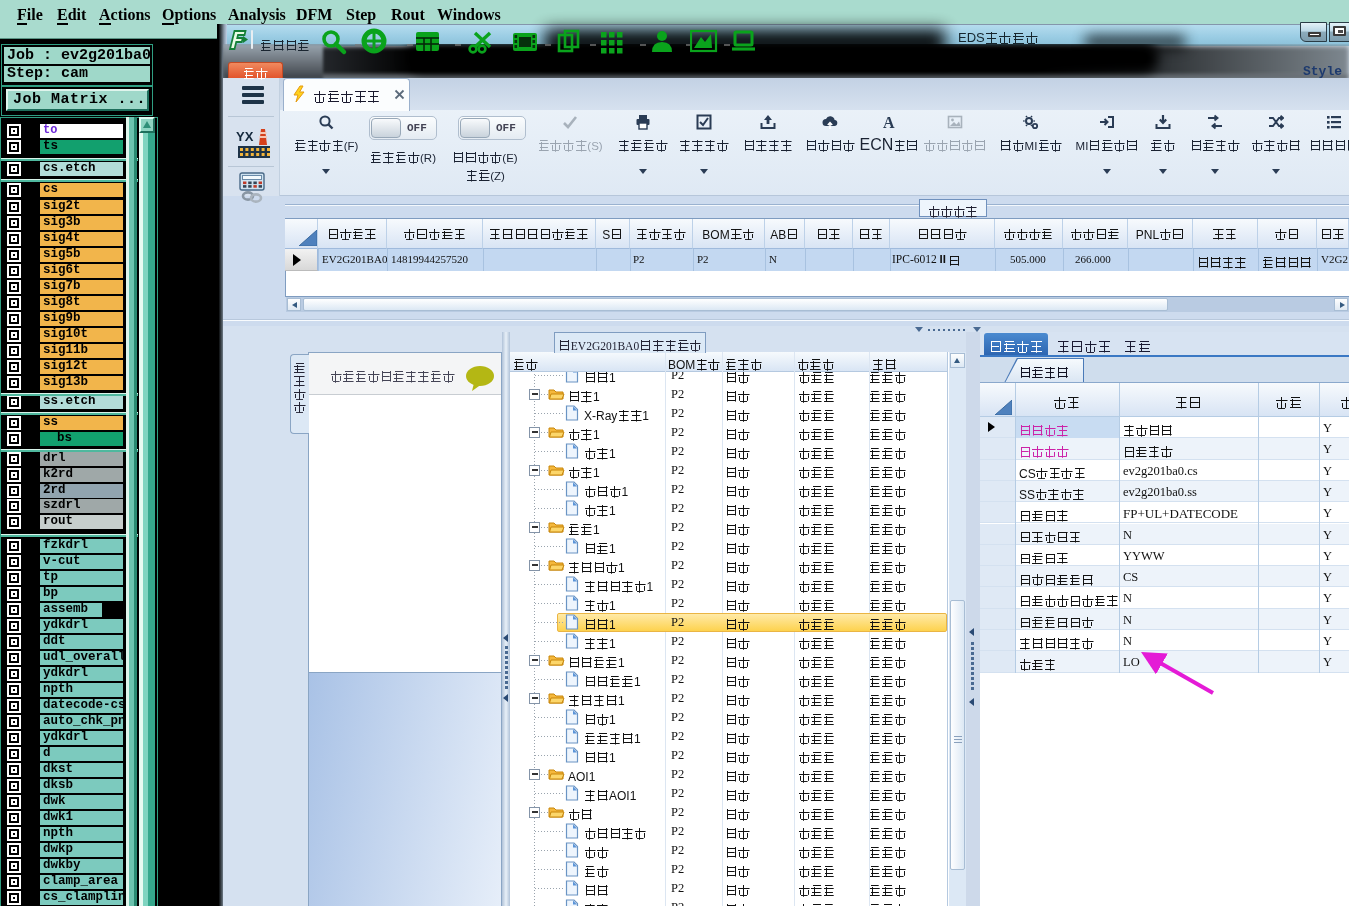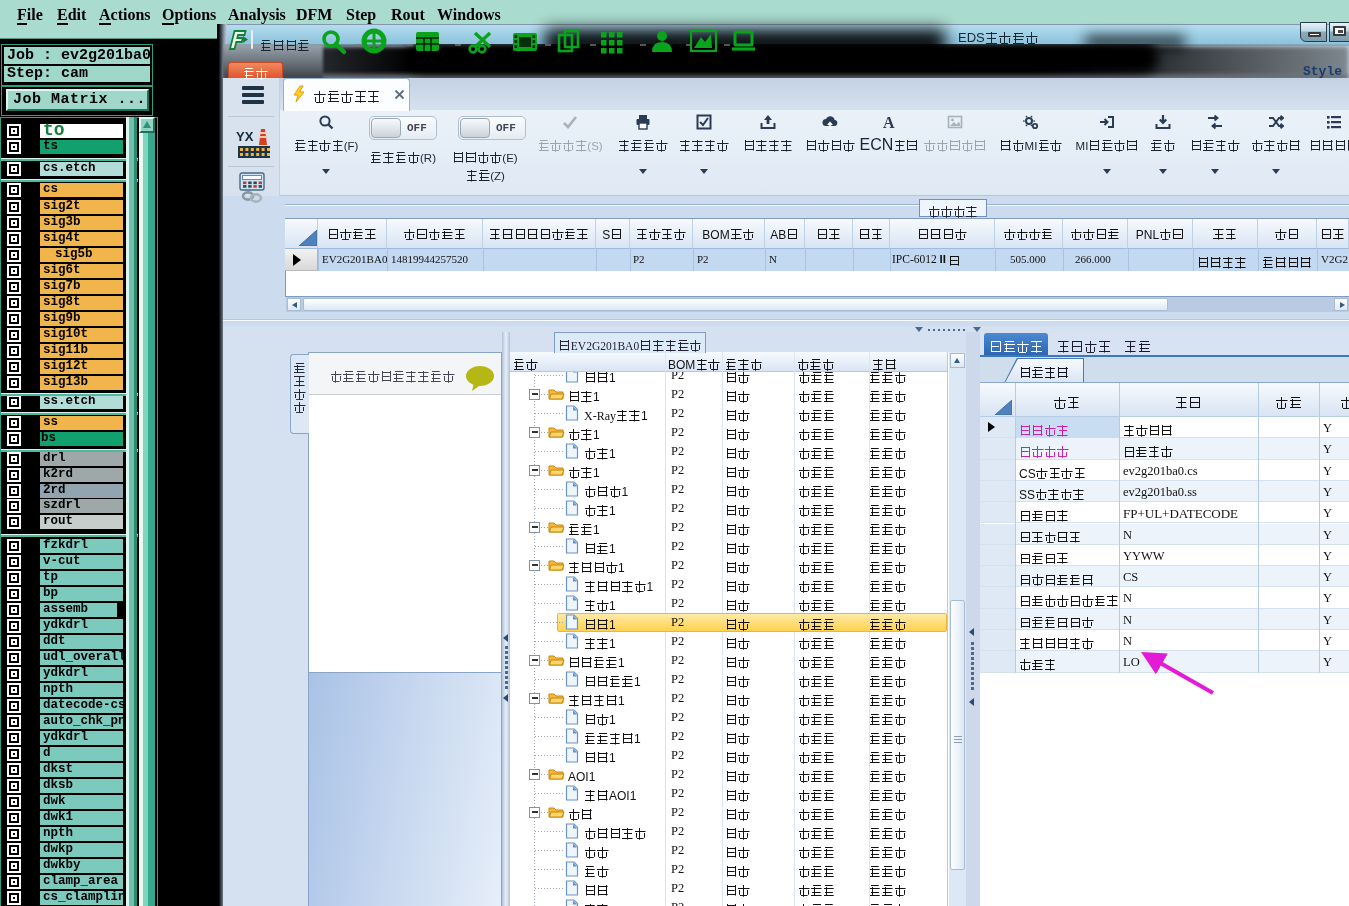--- a/index.html
+++ b/index.html
@@ -48,21 +48,21 @@
 <div class="a" style="left:0;top:39px;width:222px;height:867px;background:#000"></div>
 <div class="a" style="left:1px;top:44px;width:152px;height:42px;border:1px solid #2f9e82"></div>
 <div class="a mono" style="left:3px;top:46px;width:148px;height:19px;background:#9fd8c9;border:1px solid #000;font-size:15px;font-weight:bold;color:#000;line-height:17px;padding-left:3px;white-space:nowrap">Job : ev2g201ba0</div>
 <div class="a mono" style="left:3px;top:65px;width:148px;height:18px;background:#9fd8c9;border:1px solid #000;font-size:15px;font-weight:bold;color:#000;line-height:16px;padding-left:3px">Step: cam</div>
 <div class="a" style="left:1px;top:86px;width:152px;height:30px;border:1px solid #2f9e82"></div>
 <div class="a mono" style="left:6px;top:89px;width:143px;height:22px;background:#9fd8c9;border-top:2px solid #dff4ec;border-left:2px solid #dff4ec;border-right:2px solid #1e6f5c;border-bottom:2px solid #1e6f5c;font-size:15px;font-weight:bold;color:#000;line-height:18px;padding-left:5px;letter-spacing:0.5px">Job Matrix ...</div>
 <div class="a" style="left:0px;top:117px;width:158px;height:789px;border:1px solid #2f9e82;border-bottom:none"></div>
 <div class="a" style="left:7px;top:124px;width:14px;height:14px;border:2px solid #fff;background:#000">
     <div class="a" style="left:2px;top:2px;width:6px;height:6px;border:2px solid #fff"></div>
   </div>
-<div class="a mono" style="left:40px;top:124px;width:83px;height:14px;background:#ffffff;outline:1.5px solid #000;font-size:18px;font-weight:bold;color:#15803d;line-height:13px;padding-left:3px;white-space:nowrap;overflow:hidden">to</div>
+<div class="a mono" style="left:40px;top:124px;width:83px;height:14px;background:#ffffff;outline:1.5px solid #000;font-size:12px;font-weight:bold;color:#6d28d9;line-height:13px;padding-left:3px;white-space:nowrap;overflow:hidden">to</div>
 <div class="a" style="left:7px;top:140px;width:14px;height:14px;border:2px solid #fff;background:#000">
     <div class="a" style="left:2px;top:2px;width:6px;height:6px;border:2px solid #fff"></div>
   </div>
 <div class="a mono" style="left:40px;top:140px;width:83px;height:14px;background:#12a06e;outline:1.5px solid #000;font-size:12.5px;font-weight:bold;color:#000;line-height:13px;padding-left:3px;white-space:nowrap;overflow:hidden">ts</div>
 <div class="a" style="left:7px;top:162px;width:14px;height:14px;border:2px solid #fff;background:#000">
     <div class="a" style="left:2px;top:2px;width:6px;height:6px;border:2px solid #fff"></div>
   </div>
 <div class="a mono" style="left:40px;top:162px;width:83px;height:14px;background:#b2dcd8;outline:1.5px solid #000;font-size:12.5px;font-weight:bold;color:#000;line-height:13px;padding-left:3px;white-space:nowrap;overflow:hidden">cs.etch</div>
 <div class="a" style="left:7px;top:183px;width:14px;height:14px;border:2px solid #fff;background:#000">
     <div class="a" style="left:2px;top:2px;width:6px;height:6px;border:2px solid #fff"></div>
@@ -76,21 +76,21 @@
     <div class="a" style="left:2px;top:2px;width:6px;height:6px;border:2px solid #fff"></div>
   </div>
 <div class="a mono" style="left:40px;top:216px;width:83px;height:14px;background:#f2b54b;outline:1.5px solid #000;font-size:12.5px;font-weight:bold;color:#000;line-height:13px;padding-left:3px;white-space:nowrap;overflow:hidden">sig3b</div>
 <div class="a" style="left:7px;top:232px;width:14px;height:14px;border:2px solid #fff;background:#000">
     <div class="a" style="left:2px;top:2px;width:6px;height:6px;border:2px solid #fff"></div>
   </div>
 <div class="a mono" style="left:40px;top:232px;width:83px;height:14px;background:#f2b54b;outline:1.5px solid #000;font-size:12.5px;font-weight:bold;color:#000;line-height:13px;padding-left:3px;white-space:nowrap;overflow:hidden">sig4t</div>
 <div class="a" style="left:7px;top:248px;width:14px;height:14px;border:2px solid #fff;background:#000">
     <div class="a" style="left:2px;top:2px;width:6px;height:6px;border:2px solid #fff"></div>
   </div>
-<div class="a mono" style="left:40px;top:248px;width:83px;height:14px;background:#f2b54b;outline:1.5px solid #000;font-size:12.5px;font-weight:bold;color:#000;line-height:13px;padding-left:15px;white-space:nowrap;overflow:hidden">sig5b</div>
+<div class="a mono" style="left:40px;top:248px;width:83px;height:14px;background:#f2b54b;outline:1.5px solid #000;font-size:12.5px;font-weight:bold;color:#000;line-height:13px;padding-left:3px;white-space:nowrap;overflow:hidden">sig5b</div>
 <div class="a" style="left:7px;top:264px;width:14px;height:14px;border:2px solid #fff;background:#000">
     <div class="a" style="left:2px;top:2px;width:6px;height:6px;border:2px solid #fff"></div>
   </div>
 <div class="a mono" style="left:40px;top:264px;width:83px;height:14px;background:#f2b54b;outline:1.5px solid #000;font-size:12.5px;font-weight:bold;color:#000;line-height:13px;padding-left:3px;white-space:nowrap;overflow:hidden">sig6t</div>
 <div class="a" style="left:7px;top:280px;width:14px;height:14px;border:2px solid #fff;background:#000">
     <div class="a" style="left:2px;top:2px;width:6px;height:6px;border:2px solid #fff"></div>
   </div>
 <div class="a mono" style="left:40px;top:280px;width:83px;height:14px;background:#f2b54b;outline:1.5px solid #000;font-size:12.5px;font-weight:bold;color:#000;line-height:13px;padding-left:3px;white-space:nowrap;overflow:hidden">sig7b</div>
 <div class="a" style="left:7px;top:296px;width:14px;height:14px;border:2px solid #fff;background:#000">
     <div class="a" style="left:2px;top:2px;width:6px;height:6px;border:2px solid #fff"></div>
@@ -120,21 +120,21 @@
     <div class="a" style="left:2px;top:2px;width:6px;height:6px;border:2px solid #fff"></div>
   </div>
 <div class="a mono" style="left:40px;top:395px;width:83px;height:14px;background:#b2dcd8;outline:1.5px solid #000;font-size:12.5px;font-weight:bold;color:#000;line-height:13px;padding-left:3px;white-space:nowrap;overflow:hidden">ss.etch</div>
 <div class="a" style="left:7px;top:416px;width:14px;height:14px;border:2px solid #fff;background:#000">
     <div class="a" style="left:2px;top:2px;width:6px;height:6px;border:2px solid #fff"></div>
   </div>
 <div class="a mono" style="left:40px;top:416px;width:83px;height:14px;background:#f2b54b;outline:1.5px solid #000;font-size:12.5px;font-weight:bold;color:#000;line-height:13px;padding-left:3px;white-space:nowrap;overflow:hidden">ss</div>
 <div class="a" style="left:7px;top:432px;width:14px;height:14px;border:2px solid #fff;background:#000">
     <div class="a" style="left:2px;top:2px;width:6px;height:6px;border:2px solid #fff"></div>
   </div>
-<div class="a mono" style="left:40px;top:432px;width:83px;height:14px;background:#12a06e;outline:1.5px solid #000;font-size:12.5px;font-weight:bold;color:#000;line-height:13px;padding-left:1px;white-space:nowrap;overflow:hidden">bs</div>
+<div class="a mono" style="left:40px;top:432px;width:83px;height:14px;background:#12a06e;outline:1.5px solid #000;font-size:12.5px;font-weight:bold;color:#000;line-height:13px;padding-left:17px;white-space:nowrap;overflow:hidden">bs</div>
 <div class="a" style="left:7px;top:452px;width:14px;height:14px;border:2px solid #fff;background:#000">
     <div class="a" style="left:2px;top:2px;width:6px;height:6px;border:2px solid #fff"></div>
   </div>
 <div class="a mono" style="left:40px;top:452px;width:83px;height:14px;background:#9fa8a8;outline:1.5px solid #000;font-size:12.5px;font-weight:bold;color:#000;line-height:13px;padding-left:3px;white-space:nowrap;overflow:hidden">drl</div>
 <div class="a" style="left:7px;top:468px;width:14px;height:14px;border:2px solid #fff;background:#000">
     <div class="a" style="left:2px;top:2px;width:6px;height:6px;border:2px solid #fff"></div>
   </div>
 <div class="a mono" style="left:40px;top:468px;width:83px;height:14px;background:#9fa8a8;outline:1.5px solid #000;font-size:12.5px;font-weight:bold;color:#000;line-height:13px;padding-left:3px;white-space:nowrap;overflow:hidden">k2rd</div>
 <div class="a" style="left:7px;top:484px;width:14px;height:14px;border:2px solid #fff;background:#000">
     <div class="a" style="left:2px;top:2px;width:6px;height:6px;border:2px solid #fff"></div>
@@ -160,21 +160,21 @@
     <div class="a" style="left:2px;top:2px;width:6px;height:6px;border:2px solid #fff"></div>
   </div>
 <div class="a mono" style="left:40px;top:571px;width:83px;height:14px;background:#7ccabe;outline:1.5px solid #000;font-size:12.5px;font-weight:bold;color:#000;line-height:13px;padding-left:3px;white-space:nowrap;overflow:hidden">tp</div>
 <div class="a" style="left:7px;top:587px;width:14px;height:14px;border:2px solid #fff;background:#000">
     <div class="a" style="left:2px;top:2px;width:6px;height:6px;border:2px solid #fff"></div>
   </div>
 <div class="a mono" style="left:40px;top:587px;width:83px;height:14px;background:#7ccabe;outline:1.5px solid #000;font-size:12.5px;font-weight:bold;color:#000;line-height:13px;padding-left:3px;white-space:nowrap;overflow:hidden">bp</div>
 <div class="a" style="left:7px;top:603px;width:14px;height:14px;border:2px solid #fff;background:#000">
     <div class="a" style="left:2px;top:2px;width:6px;height:6px;border:2px solid #fff"></div>
   </div>
-<div class="a mono" style="left:40px;top:603px;width:77px;height:14px;background:#7ccabe;outline:1.5px solid #000;font-size:12.5px;font-weight:bold;color:#000;line-height:13px;padding-left:3px;white-space:nowrap;overflow:hidden">assemb</div>
+<div class="a mono" style="left:40px;top:603px;width:62px;height:14px;background:#7ccabe;outline:1.5px solid #000;font-size:12.5px;font-weight:bold;color:#000;line-height:13px;padding-left:3px;white-space:nowrap;overflow:hidden">assemb</div>
 <div class="a" style="left:7px;top:619px;width:14px;height:14px;border:2px solid #fff;background:#000">
     <div class="a" style="left:2px;top:2px;width:6px;height:6px;border:2px solid #fff"></div>
   </div>
 <div class="a mono" style="left:40px;top:619px;width:83px;height:14px;background:#7ccabe;outline:1.5px solid #000;font-size:12.5px;font-weight:bold;color:#000;line-height:13px;padding-left:3px;white-space:nowrap;overflow:hidden">ydkdrl</div>
 <div class="a" style="left:7px;top:635px;width:14px;height:14px;border:2px solid #fff;background:#000">
     <div class="a" style="left:2px;top:2px;width:6px;height:6px;border:2px solid #fff"></div>
   </div>
 <div class="a mono" style="left:40px;top:635px;width:83px;height:14px;background:#7ccabe;outline:1.5px solid #000;font-size:12.5px;font-weight:bold;color:#000;line-height:13px;padding-left:3px;white-space:nowrap;overflow:hidden">ddt</div>
 <div class="a" style="left:7px;top:651px;width:14px;height:14px;border:2px solid #fff;background:#000">
     <div class="a" style="left:2px;top:2px;width:6px;height:6px;border:2px solid #fff"></div>
@@ -662,21 +662,21 @@
 <div class="a" style="left:58px;top:15px;color:#111;white-space:nowrap"><i class="k k12 v1"></i><i class="k k12 v0"></i><span style="font-family:'Liberation Sans';font-size:12px">1</span></div>
 <div class="a serif" style="left:161px;top:15px;font-size:12.5px;color:#111">P2</div>
 <div class="a" style="left:215px;top:15px;color:#111"><i class="k k12 v1"></i><i class="k k12 v3"></i></div>
 <div class="a" style="left:288px;top:15px;color:#111"><i class="k k12 v3"></i><i class="k k12 v2"></i><i class="k k12 v2"></i></div>
 <div class="a" style="left:359px;top:15px;color:#111"><i class="k k12 v2"></i><i class="k k12 v2"></i><i class="k k12 v3"></i></div>
 <div class="a" style="left:25px;top:41px;width:28px;height:1px;background-image:linear-gradient(90deg,#9aa4ae 1px,transparent 1px);background-size:3px 1px"></div>
 <svg class="a" style="left:55px;top:33px" width="14" height="16">
       <path d="M1.5 1 L9 1 L12.5 4.5 L12.5 15 L1.5 15 Z" fill="#eef5fd" stroke="#6a94c4" stroke-width="1.2"></path>
       <path d="M8 1.5 L12 5.5 L8 5.5 Z" fill="#5a94d8"></path>
     </svg>
-<div class="a" style="left:74px;top:34px;color:#111;white-space:nowrap"><span style="font-family:Liberation Serif, serif;font-size:12px">X-Ray</span><i class="k k12 v0"></i><i class="k k12 v0"></i><span style="font-family:'Liberation Sans';font-size:12px">1</span></div>
+<div class="a" style="left:74px;top:34px;color:#111;white-space:nowrap"><span style="font-family:Liberation Sans, sans-serif;font-size:12px">X-Ray</span><i class="k k12 v0"></i><i class="k k12 v0"></i><span style="font-family:'Liberation Sans';font-size:12px">1</span></div>
 <div class="a serif" style="left:161px;top:34px;font-size:12.5px;color:#111">P2</div>
 <div class="a" style="left:215px;top:34px;color:#111"><i class="k k12 v1"></i><i class="k k12 v3"></i></div>
 <div class="a" style="left:288px;top:34px;color:#111"><i class="k k12 v3"></i><i class="k k12 v2"></i><i class="k k12 v2"></i></div>
 <div class="a" style="left:359px;top:34px;color:#111"><i class="k k12 v2"></i><i class="k k12 v2"></i><i class="k k12 v3"></i></div>
 <div class="a" style="left:19px;top:55px;width:11px;height:11px;background:#fff;border:1px solid #8494a8"></div>
 <div class="a" style="left:21.5px;top:59px;width:6px;height:1.5px;background:#333"></div>
 <div class="a" style="left:31px;top:60px;width:7px;height:1px;background-image:linear-gradient(90deg,#9aa4ae 1px,transparent 1px);background-size:3px 1px"></div>
 <svg class="a" style="left:38px;top:53px" width="17" height="14">
       <path d="M1 3 L6 3 L8 5 L15 5 L15 12 L1 12 Z" fill="#f5b83c" stroke="#c8860a" stroke-width="1"></path>
       <path d="M3 7 L16 7 L14 12 L1.5 12 Z" fill="#fcd66a" stroke="#c8860a" stroke-width="1"></path>

